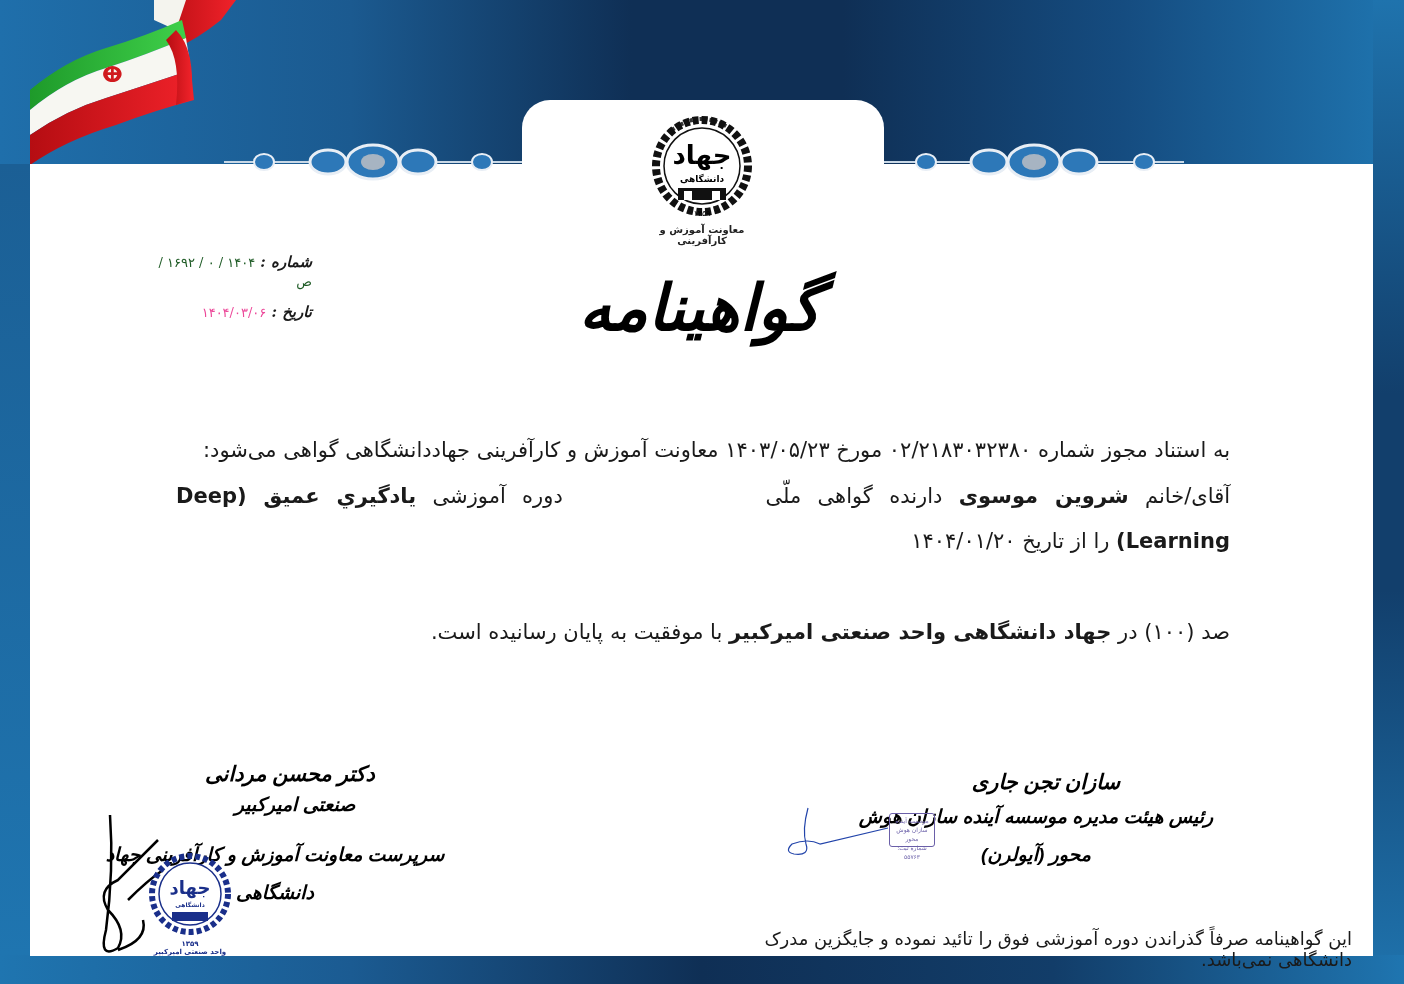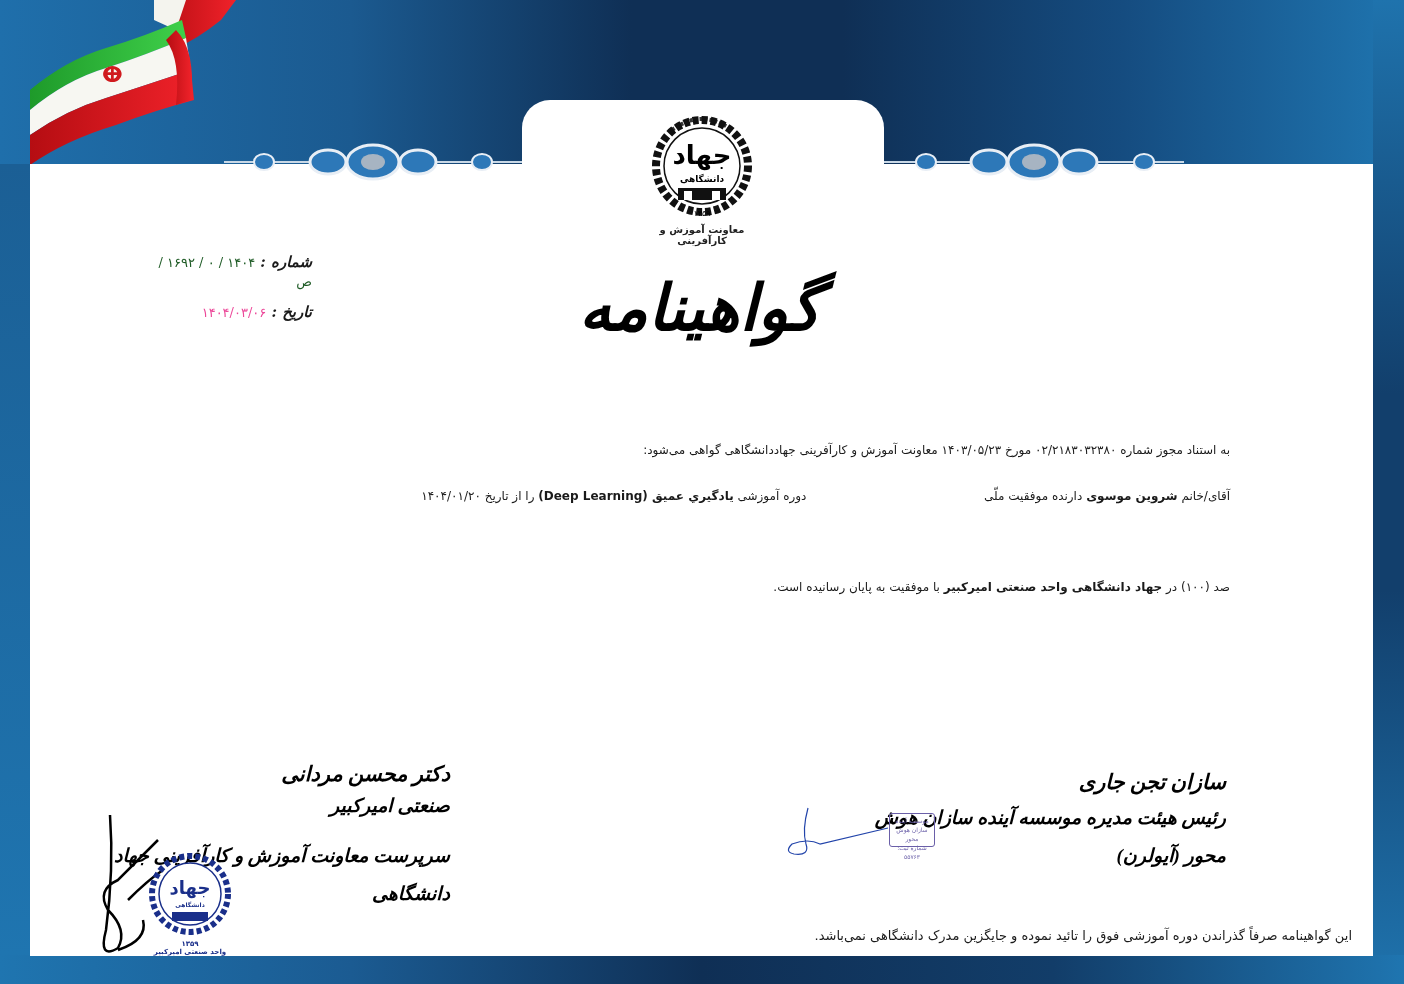--- a/index.html
+++ b/index.html
@@ -58,49 +58,49 @@
 
   .title {
     position: absolute; left: 560px; top: 270px; width: 280px; text-align: center;
     font-family: "DejaVu Serif", serif; font-style: italic; font-weight: bold;
     font-size: 64px; color: #000; direction: rtl; letter-spacing: 1px;
   }
 
   .body-text {
     position: absolute; left: 176px; top: 428px; width: 1054px;
     direction: rtl; text-align: justify; text-align-last: right;
-    font-family: "DejaVu Sans", sans-serif; font-size: 12px; line-height: 45.5px; color: #1a1a1a;
+    font-family: "DejaVu Sans", sans-serif; font-size: 21px; line-height: 45.5px; color: #1a1a1a;
   }
   .body-text b { font-weight: bold; }
   .gap { display: inline-block; width: 170px; }
 
   .sig {
-    position: absolute; direction: rtl; 
-    font-family: Liberation Serif, serif; font-style: italic; color: #000;
+    position: absolute; direction: rtl; text-align: center;
+    font-family: Liberation Sans, sans-serif; font-style: italic; color: #000;
   }
   .sig .name { font-size: 21px; font-weight: bold; }
   .sig .role { font-size: 19px; font-weight: bold; line-height: 38px; }
 
   .sig.right { left: 846px; top: 770px; width: 380px; }
   .sig.right .name { margin-left: 20px; }
   .sig.left { left: 100px; top: 762px; width: 350px; }
 
   .stamp-rect {
     position: absolute; left: 889px; top: 813px; width: 44px; height: 30px;
     border: 1.5px solid #6a5fa8; border-radius: 3px;
     font-family: "DejaVu Sans", sans-serif; font-size: 6px; color: #6a5fa8;
     direction: rtl; text-align: center; line-height: 9px; padding-top: 2px;
   }
 
   .stamp-logo { position: absolute; left: 140px; top: 852px; width: 100px; height: 104px; text-align: center; }
   .stamp-logo .cap { font-family: "DejaVu Sans", sans-serif; font-size: 7px; font-weight: bold; color: #1a2f8a; direction: rtl; }
 
   .footer-note {
     position: absolute; left: 760px; top: 928px; width: 592px; text-align: right; direction: rtl;
-    font-family: "DejaVu Sans", sans-serif; font-size: 13px; color: #1a1a1a;
+    font-family: "DejaVu Sans", sans-serif; font-size: 18px; color: #1a1a1a;
   }
 </style>
 </head>
 <body>
 
 <div class="top-band"></div>
 <div class="left-strip"></div>
 <div class="right-strip"></div>
 <div class="bottom-band"></div>
 
@@ -173,21 +173,21 @@
   <span class="label">تاریخ :</span>
   <span class="val">۱۴۰۴/۰۳/۰۶</span>
 </div>
 
 <div class="title">گواهینامه</div>
 
 <div class="body-text">
   <span>به استناد مجوز شماره ۰۲/۲۱۸۳۰۳۲۳۸۰ مورخ ۱۴۰۳/۰۵/۲۳ معاونت آموزش و کارآفرینی جهاددانشگاهی گواهی می‌شود:</span><br>
   <span>آقای/خانم</span>
   <b>شروین موسوی</b>
-  <span>دارنده موفقیت ملّی</span>
+  <span>دارنده گواهی ملّی</span>
   <span class="gap"></span>
   <span>دوره آموزشی</span>
   <b>یادگيري عميق (Deep Learning)</b>
   <span>را از تاریخ ۱۴۰۴/۰۱/۲۰</span><br>
   <br>
   <span>صد (۱۰۰) در</span>
   <b>جهاد دانشگاهی واحد صنعتی امیرکبیر</b>
   <span>با موفقیت به پایان رسانیده است.</span>
 </div>
 

